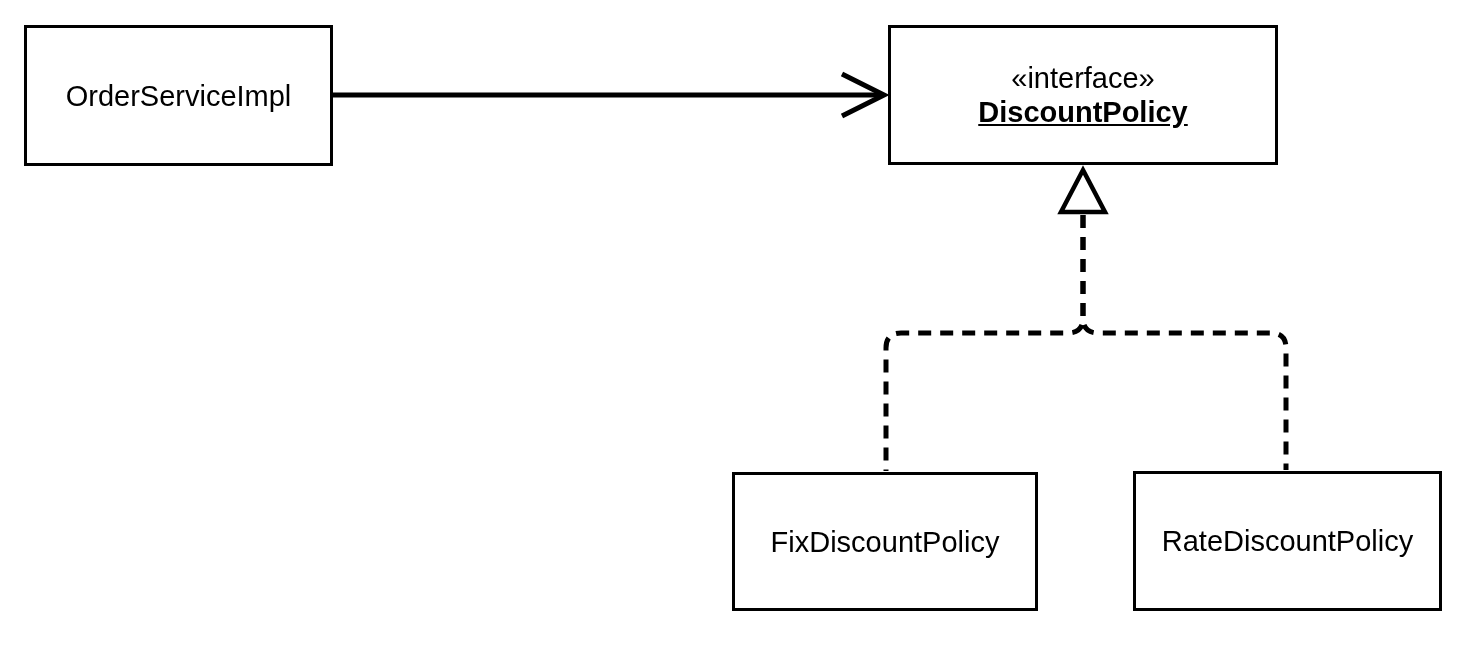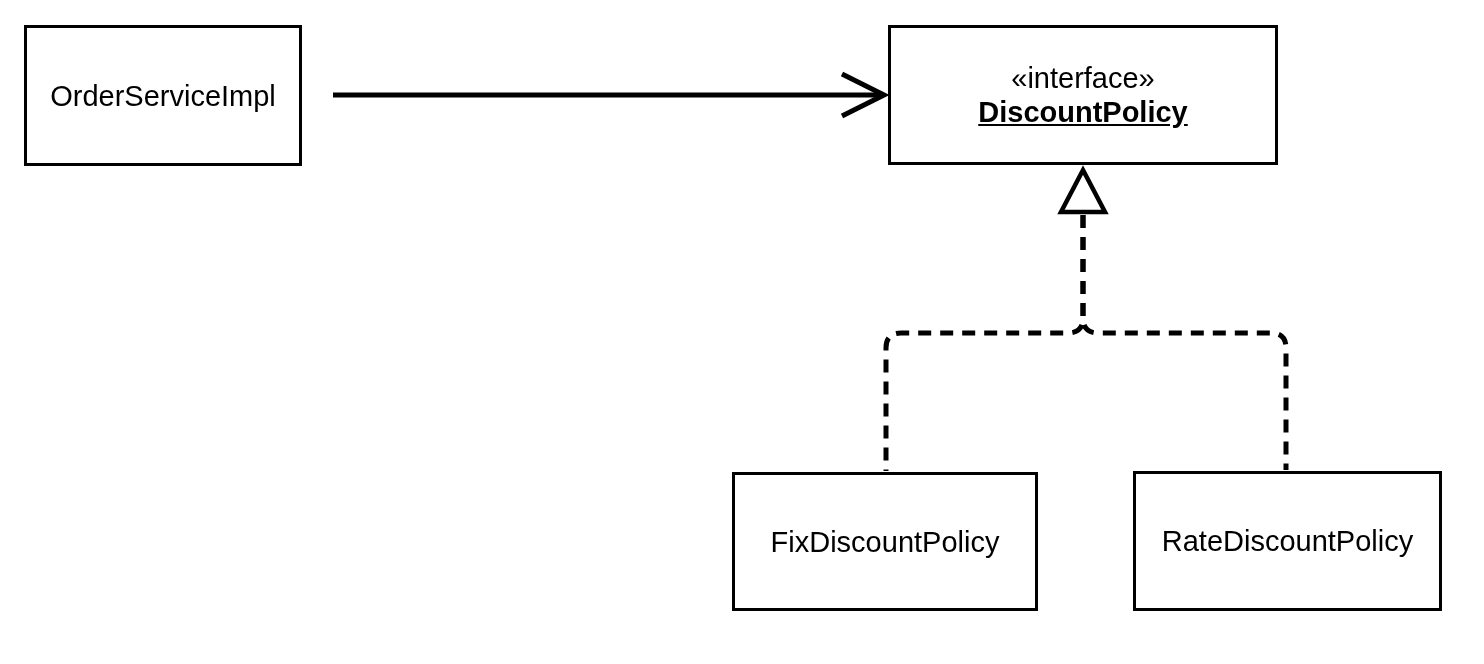--- a/index.html
+++ b/index.html
@@ -29,21 +29,21 @@
     align-items: center;
     justify-content: center;
     text-align: center;
     font-size: 29px;
     line-height: 34px;
     color: #000000;
     white-space: nowrap;
   }
   .uml-node .stereotype { font-weight: 400; }
   .uml-node .class-name-bold { font-weight: 700; text-decoration: underline; }
-  .node-order  { left: 24px;   top: 25px;  width: 278px; height: 141px; }
+  .node-order  { left: 24px;   top: 25px;  width: 309px; height: 141px; }
   .node-policy { left: 888px;  top: 25px;  width: 390px; height: 140px; }
   .node-fix    { left: 732px;  top: 472px; width: 306px; height: 139px; }
   .node-rate   { left: 1133px; top: 471px; width: 309px; height: 140px; }
   .edge-stroke {
     stroke: #000000;
     fill: none;
     stroke-width: 5;
   }
   .edge-dashed {
     stroke-dasharray: 13 9;

